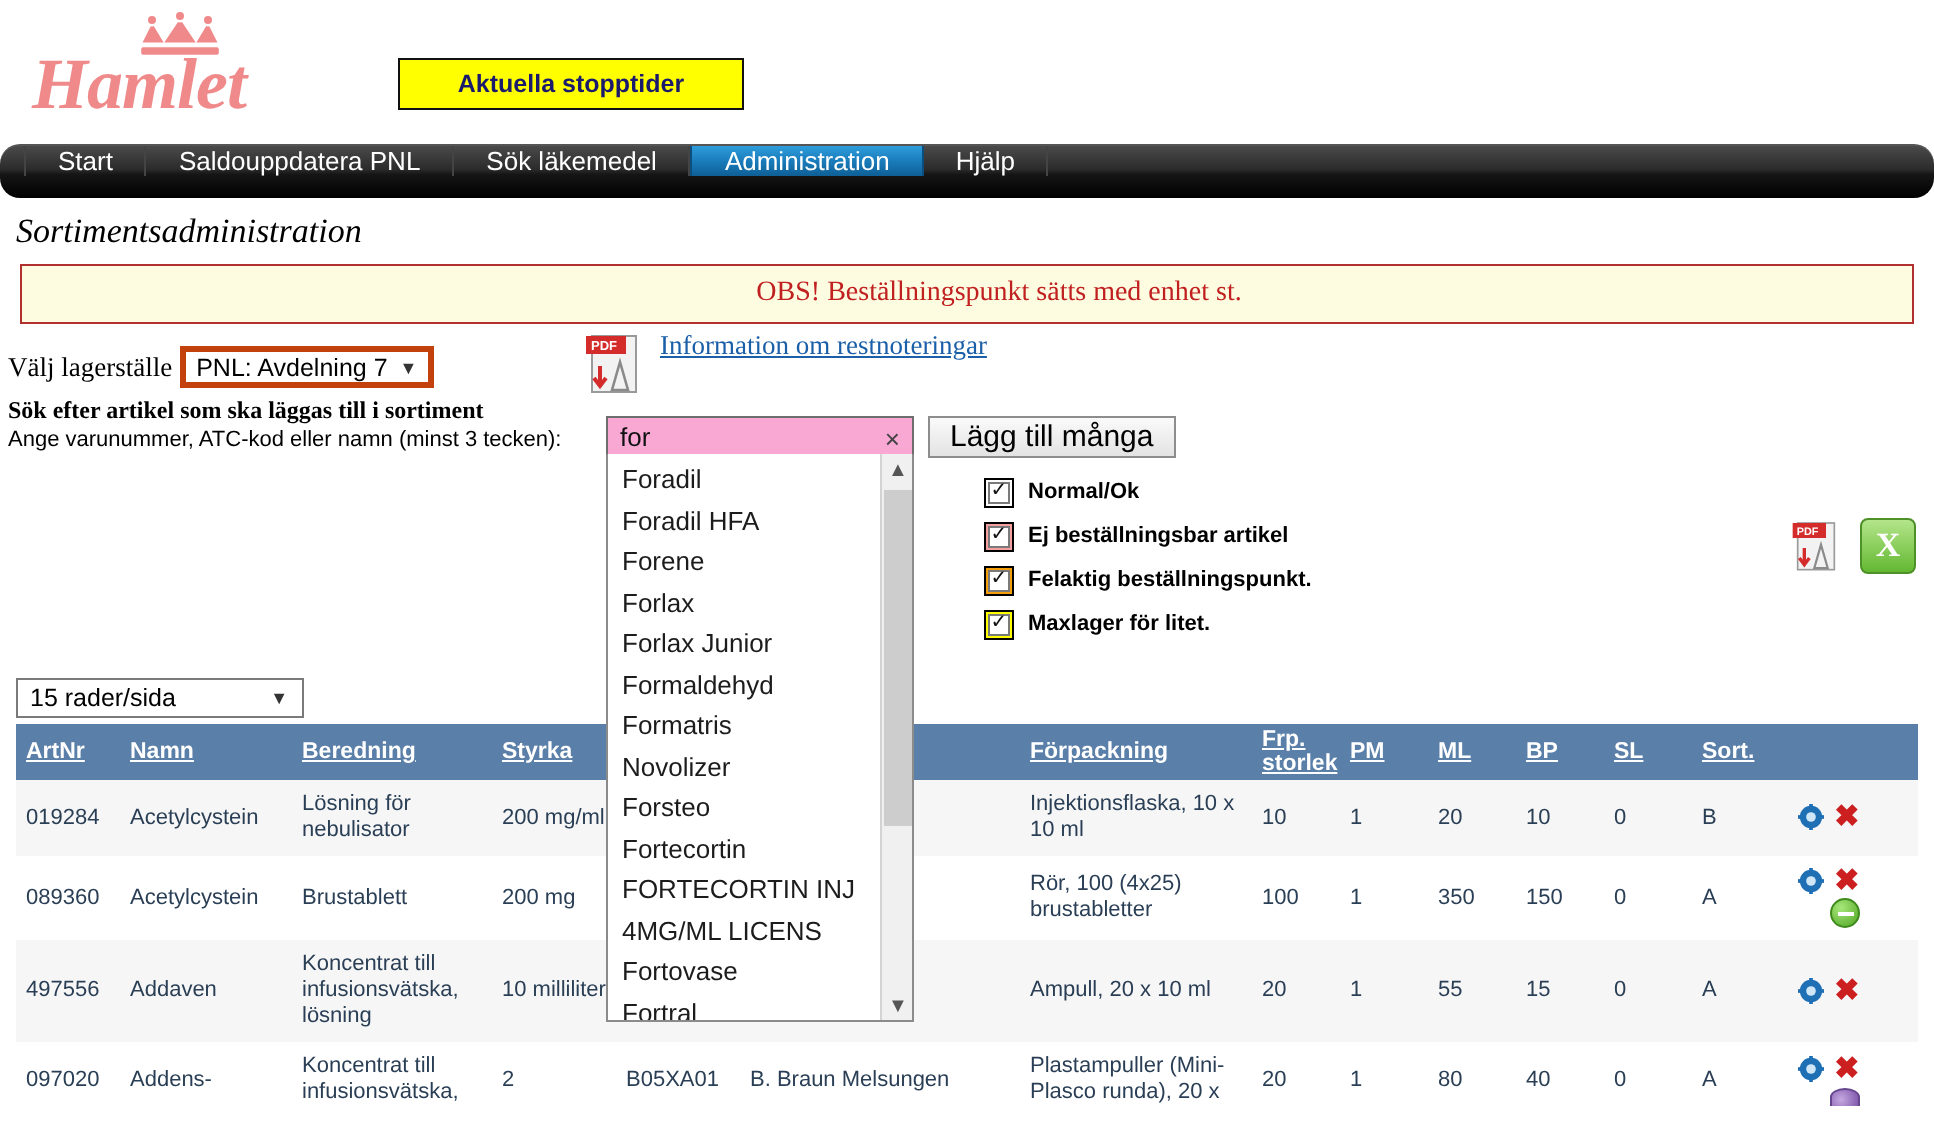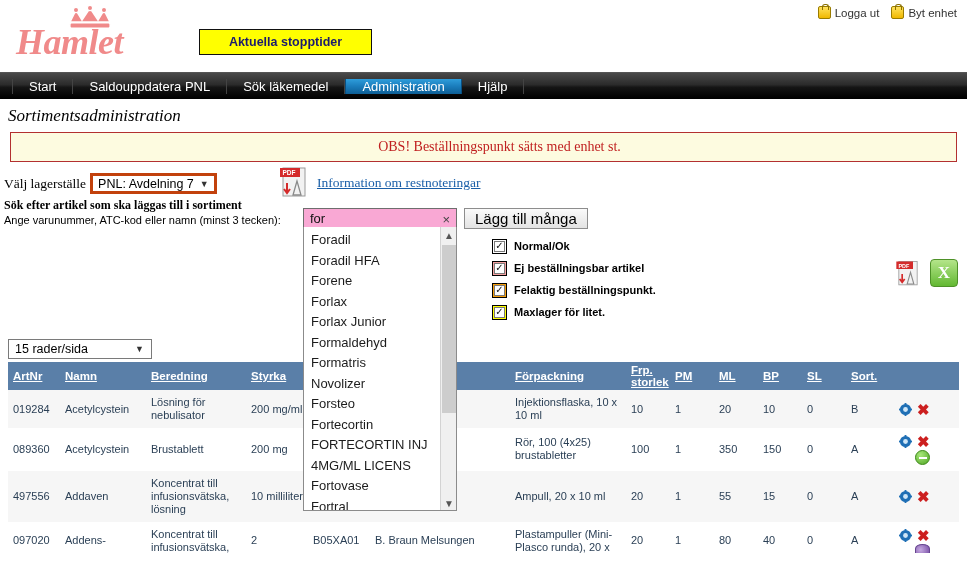--- a/index.html
+++ b/index.html
@@ -49,23 +49,24 @@
     content: ""; position: absolute; left: 3px; top: -3px;
     width: 5px; height: 5px; border: 1.5px solid #8a7000;
     border-bottom: none; border-radius: 3px 3px 0 0;
   }
   .hr-user { margin-top: 10px; text-align: right; font-size: 11.5px; color: #111; line-height: 14px; }
 
   
   .nav {
     position: relative; height: 27px;
     background: linear-gradient(#4a4a4a 0%, #2b2b2b 45%, #151515 55%, #000 100%);
-    display: flex; align-items: center;
+    display: flex; align-items: flex-start;
     padding-left: 12px;
     border-top: 1px solid #555;
+    border-radius: 10px;
   }
   .nav-item {
     display: flex; align-items: center; justify-content: center;
     padding: 0 16px; color: #fff; font-size: 13px;
     border-right: 1px solid #444;
     cursor: pointer; white-space: nowrap;
   }
   .nav-item:first-child { border-left: 1px solid #444; }
   .nav-item.active {
     background: linear-gradient(#2e9ddb 0%, #1a7cbb 50%, #0e5f96 100%);
@@ -101,22 +102,22 @@
     margin-left: 4px;
     height: 21px; border: 3px solid #c2410c; background: #fff;
     display: inline-flex; align-items: center;
     padding: 0 2px 0 5px; font-size: 12.5px;
     font-family: "Liberation Sans", sans-serif;
     cursor: pointer; color: #000; text-align: right;
   }
   .caret { margin-left: 6px; margin-right: 3px; font-size: 9px; color: #333; }
 
   .pdf-link-row {
-    position: absolute; left: 277px; top: 3px;
-    display: flex; align-items: center; gap: 6px;
+    position: absolute; left: 290px; top: 3px;
+    display: flex; align-items: flex-start; gap: 6px;
   }
   .pdf-icon { width: 34px; height: 36px; }
   .restnot-link {
     color: #1a5fa8; text-decoration: underline; cursor: pointer;
     font-family: "Liberation Serif", serif; font-size: 13.5px;
   }
 
   .sok-label {
     position: absolute; left: 4px; top: 36px;
     font-weight: bold; font-size: 12px;
@@ -280,30 +281,20 @@
           <circle cx="94" cy="4" r="2.6" fill="#f08a8a" stroke="#fff" stroke-width="1.2"></circle>
           <rect x="60" y="17" width="40" height="5" rx="1.5" fill="#f08a8a" stroke="#fff" stroke-width="1.2"></rect>
         </g>
         <text x="6" y="48" font-family="Liberation Serif, serif" font-size="36" font-style="italic" font-weight="bold" fill="#f08a8a" stroke="#ffffff" stroke-width="1.4" paint-order="stroke" letter-spacing="-0.5">Hamlet</text>
       </svg>
     </div>
 
     <div class="stopptider-btn">Aktuella stopptider</div>
 
     <div class="header-right">
-      <div class="hr-links">
-        <div class="hr-link">
-          <span class="lock-icon"></span>
-          <span>Logga ut</span>
-        </div>
-        <div class="hr-link">
-          <span class="lock-icon"></span>
-          <span>Byt enhet</span>
-        </div>
-      </div>
     </div>
   </div>
 
   <div class="nav">
     <div class="nav-item">Start</div>
     <div class="nav-item">Saldouppdatera PNL</div>
     <div class="nav-item">Sök läkemedel</div>
     <div class="nav-item active">Administration</div>
     <div class="nav-item">Hjälp</div>
   </div>

